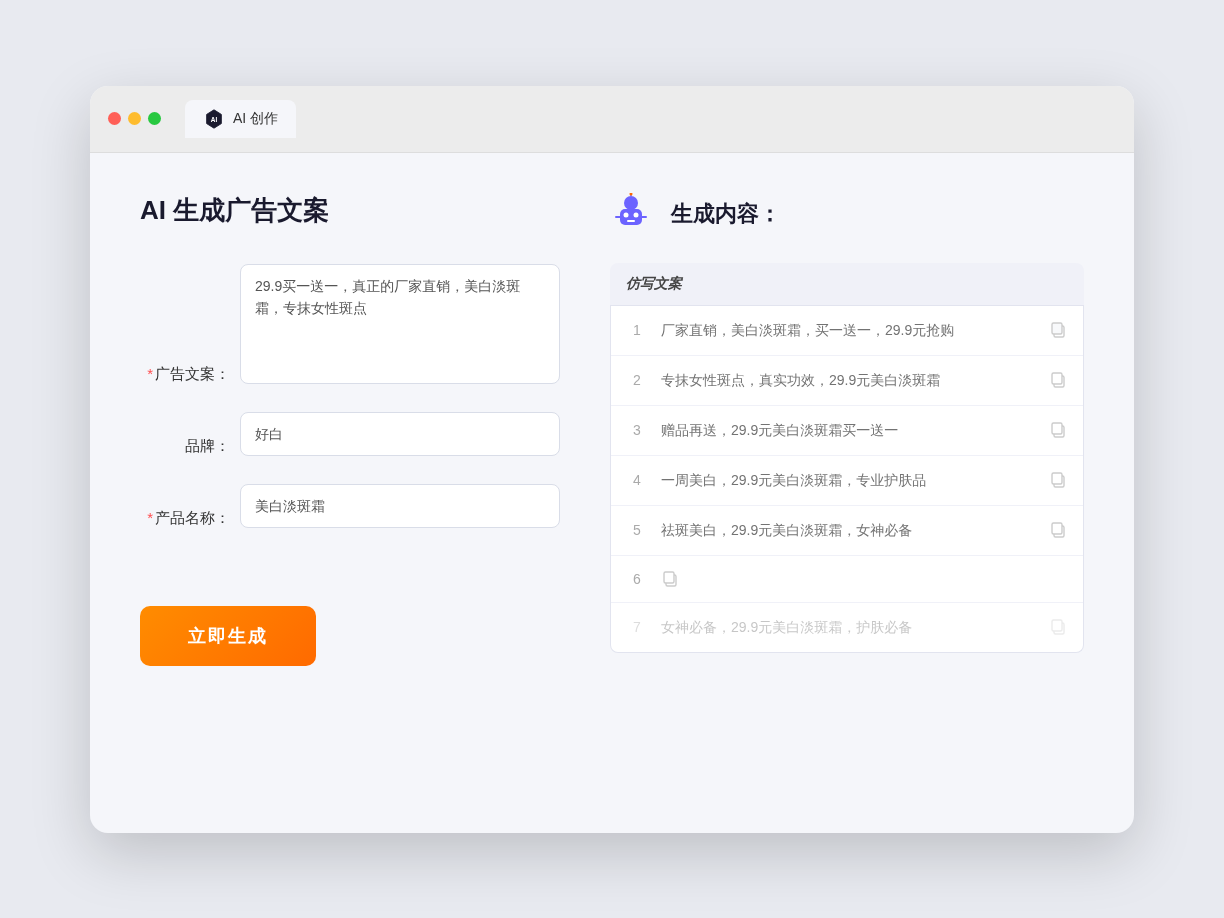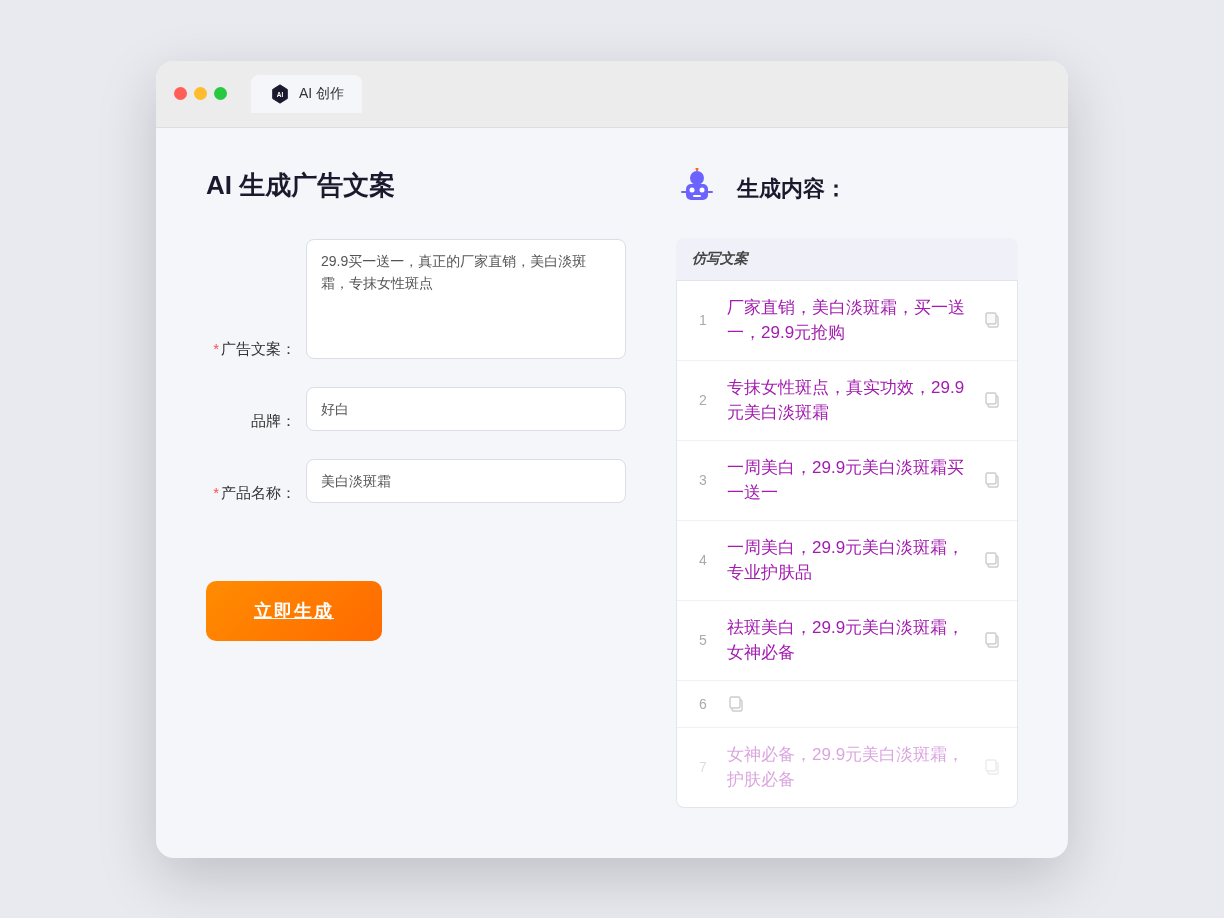--- a/index.html
+++ b/index.html
@@ -6,21 +6,21 @@
     body {
       background: #e8eaf0;
       display: flex;
       align-items: center;
       justify-content: center;
       min-height: 918px;
       font-family: -apple-system, "PingFang SC", "Microsoft YaHei", sans-serif;
     }
 
     .browser-window {
-      width: 912px;
+      width: 1044px;
       background: #f5f6fa;
       border-radius: 18px;
       box-shadow: 0 20px 60px rgba(0,0,0,0.18);
       overflow: hidden;
     }
 
     .browser-titlebar {
       background: #ececec;
       padding: 14px 18px;
       display: flex;
@@ -122,21 +122,20 @@
       margin-top: 50px;
       background: linear-gradient(135deg, #ff8c00, #ff6a00);
       color: #fff;
       border: none;
       border-radius: 10px;
       padding: 18px 48px;
       font-size: 18px;
       font-weight: 600;
       cursor: pointer;
       letter-spacing: 2px;
-      text-decoration: underline;
     }
 
     
     .right-panel {
       flex: 1;
     }
 
     .result-header {
       display: flex;
       align-items: center;
@@ -187,22 +186,22 @@
 
     .result-num {
       font-size: 14px;
       color: #aaa;
       min-width: 20px;
       text-align: center;
     }
 
     .result-text {
       flex: 1;
-      font-size: 17px;
-      color: #a21caf;
+      font-size: 14px;
+      color: #737373;
       line-height: 1.5;
     }
 
     .copy-icon {
       width: 18px;
       height: 18px;
       cursor: pointer;
       flex-shrink: 0;
       opacity: 0.6;
     }
@@ -298,21 +297,21 @@
           <span class="result-num">2</span>
           <span class="result-text">专抹女性斑点，真实功效，29.9元美白淡斑霜</span>
           <svg class="copy-icon" viewBox="0 0 18 18" fill="none">
             <rect x="5" y="5" width="10" height="11" rx="1.5" stroke="#aaa" stroke-width="1.4"></rect>
             <rect x="3" y="2" width="10" height="11" rx="1.5" stroke="#aaa" stroke-width="1.4" fill="#fff"></rect>
           </svg>
         </div>
 
         <div class="result-item">
           <span class="result-num">3</span>
-          <span class="result-text">一周美白，29.9元美白淡斑霜买一送一</span>
+          <span class="result-text">赠品再送，29.9元美白淡斑霜买一送一</span>
           <svg class="copy-icon" viewBox="0 0 18 18" fill="none">
             <rect x="5" y="5" width="10" height="11" rx="1.5" stroke="#aaa" stroke-width="1.4"></rect>
             <rect x="3" y="2" width="10" height="11" rx="1.5" stroke="#aaa" stroke-width="1.4" fill="#fff"></rect>
           </svg>
         </div>
 
         <div class="result-item">
           <span class="result-num">4</span>
           <span class="result-text">一周美白，29.9元美白淡斑霜，专业护肤品</span>
           <svg class="copy-icon" viewBox="0 0 18 18" fill="none">

